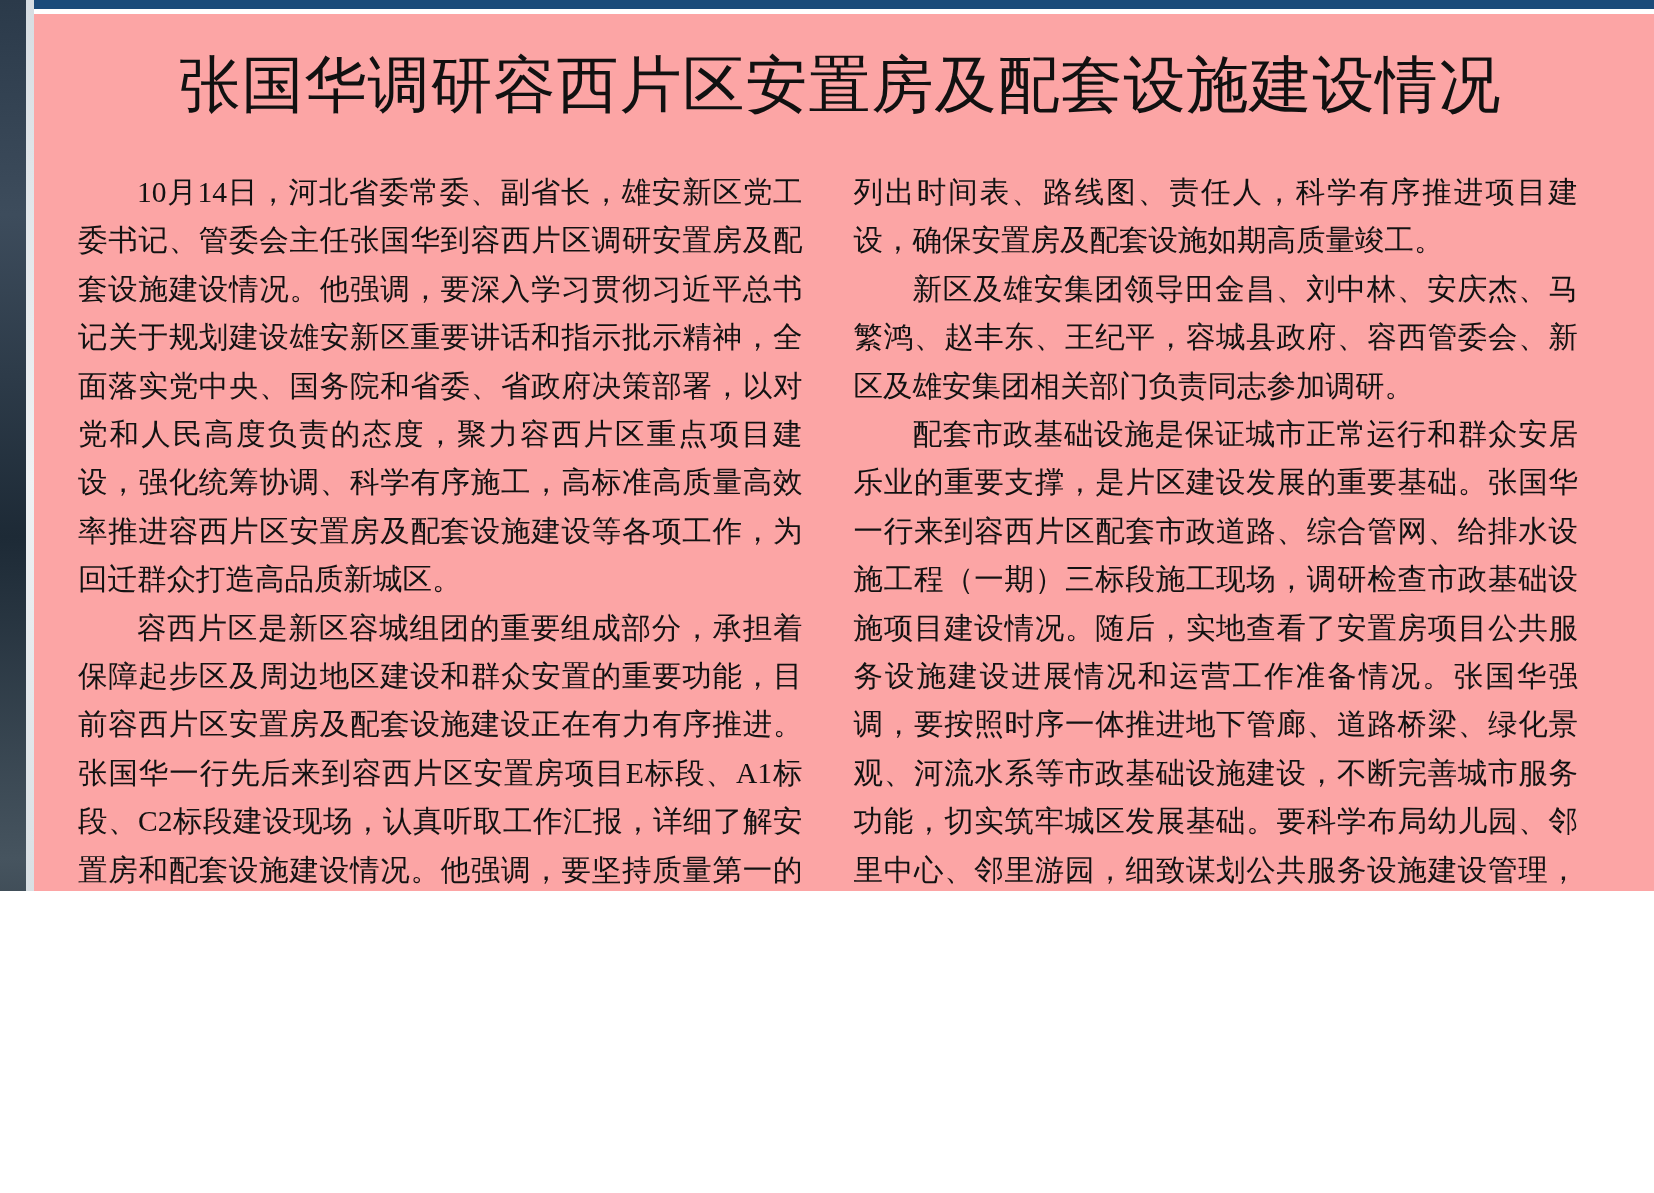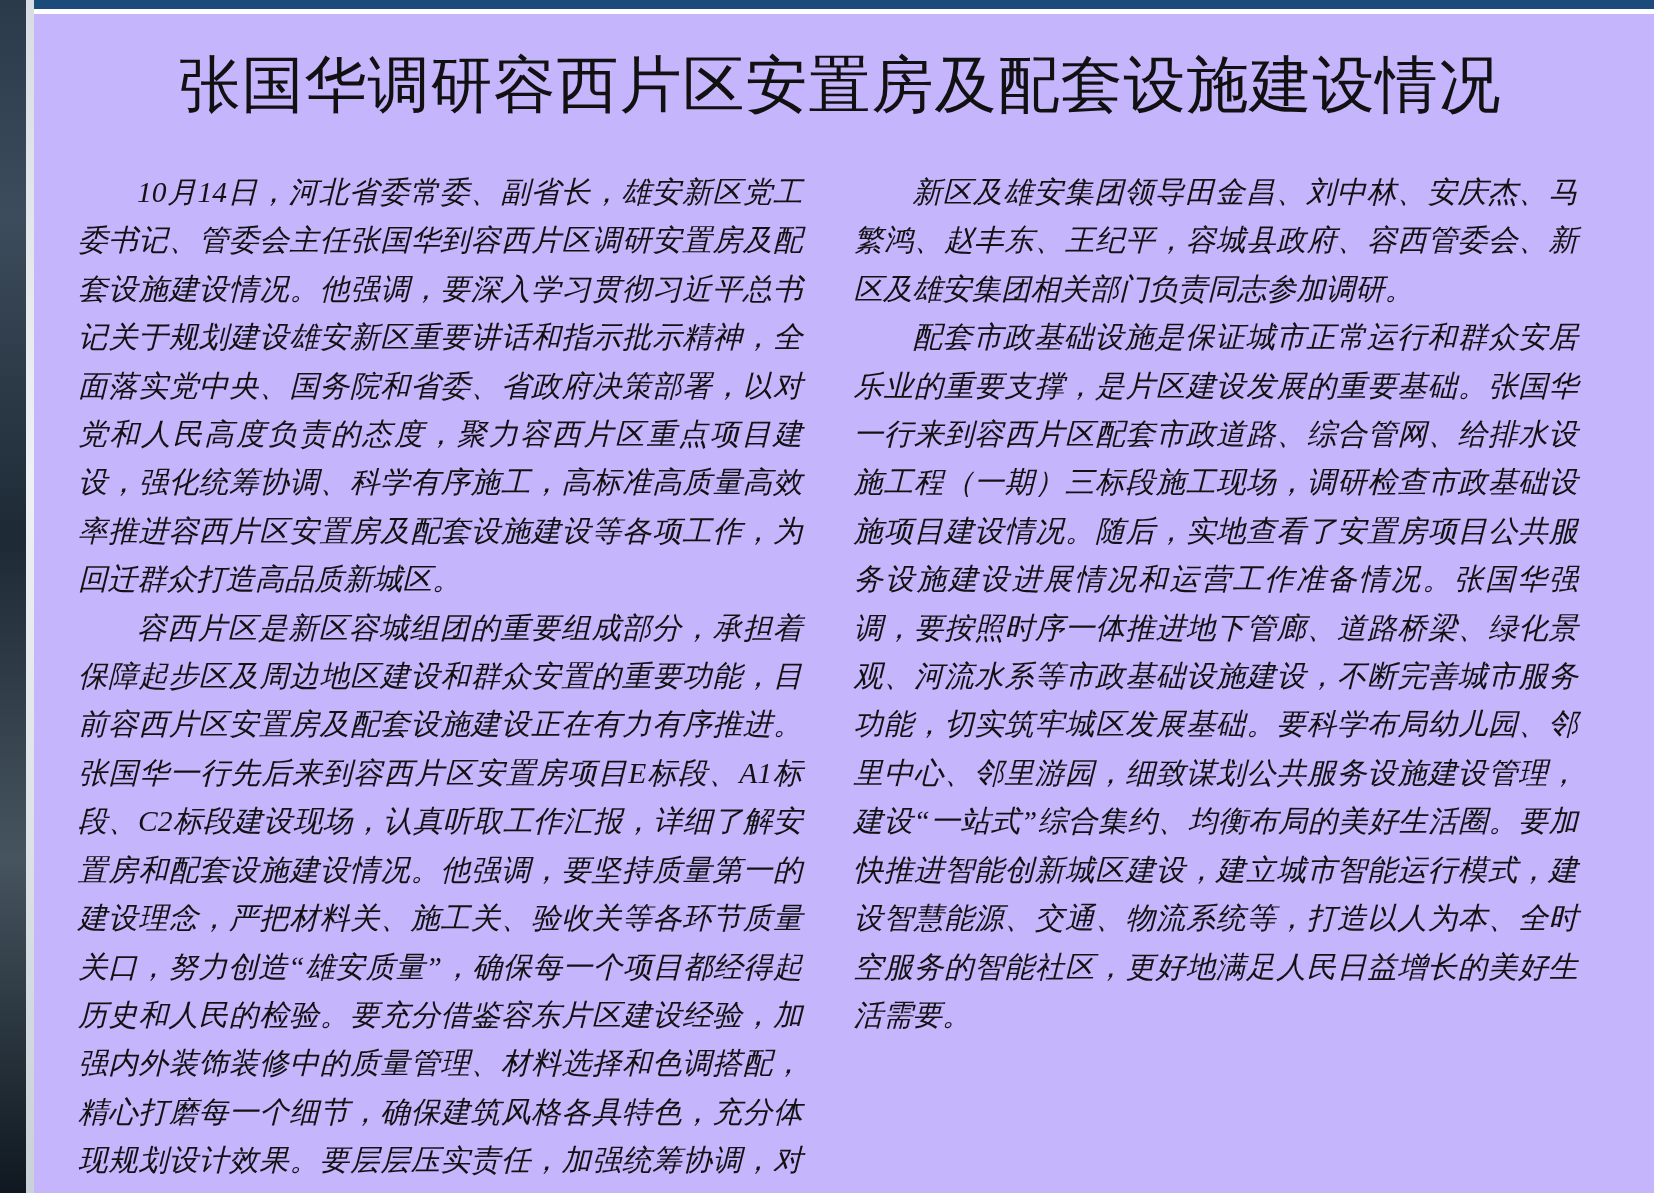--- a/index.html
+++ b/index.html
@@ -3,22 +3,22 @@
 <meta charset="utf-8">
 <style>
   html, body {
     margin: 0;
     padding: 0;
     background: #ffffff;
   }
   .page {
     position: relative;
     width: 1654px;
-    height: 1193px;
-    background: #c4b5fd;
+    height: 891px;
+    background: #fca5a5;
     font-family: "Liberation Serif", serif;
     overflow: hidden;
   }
   
   .edge-bar {
     position: absolute;
     left: 0;
     top: 0;
     width: 26px;
     height: 1193px;
@@ -65,21 +65,20 @@
   }
 
   .columns {
     position: absolute;
     left: 78px;
     top: 168px;
     width: 1500px;
     height: 1010px;
     display: flex;
     gap: 51px;
-    font-style: italic;
   }
   .col {
     width: 726px;
     font-size: 29.5px;
     line-height: 48.4px;
     color: #121212;
     text-align: justify;
     text-justify: inter-ideograph;
   }
   .col p {
@@ -110,18 +109,19 @@
   <div class="headline">张国华调研容西片区安置房及配套设施建设情况</div>
 
   <div class="columns">
 
     <div class="col">
       <p>10月14日，河北省委常委、副省长，雄安新区党工委书记、管委会主任张国华到容西片区调研安置房及配套设施建设情况。他强调，要深入学习贯彻习近平总书记关于规划建设雄安新区重要讲话和指示批示精神，全面落实党中央、国务院和省委、省政府决策部署，以对党和人民高度负责的态度，聚力容西片区重点项目建设，强化统筹协调、科学有序施工，高标准高质量高效率推进容西片区安置房及配套设施建设等各项工作，为回迁群众打造高品质新城区。</p>
       <p>容西片区是新区容城组团的重要组成部分，承担着保障起步区及周边地区建设和群众安置的重要功能，目前容西片区安置房及配套设施建设正在有力有序推进。张国华一行先后来到容西片区安置房项目E标段、A1标段、C2标段建设现场，认真听取工作汇报，详细了解安置房和配套设施建设情况。他强调，要坚持质量第一的建设理念，严把材料关、施工关、验收关等各环节质量关口，努力创造“雄安质量”，确保每一个项目都经得起历史和人民的检验。要充分借鉴容东片区建设经验，加强内外装饰装修中的质量管理、材料选择和色调搭配，精心打磨每一个细节，确保建筑风格各具特色，充分体现规划设计效果。要层层压实责任，加强统筹协调，对重点项目</p>
     </div>
 
     <div class="col">
+      <p class="noindent">列出时间表、路线图、责任人，科学有序推进项目建设，确保安置房及配套设施如期高质量竣工。</p>
       <p>新区及雄安集团领导田金昌、刘中林、安庆杰、马繁鸿、赵丰东、王纪平，容城县政府、容西管委会、新区及雄安集团相关部门负责同志参加调研。</p>
       <p>配套市政基础设施是保证城市正常运行和群众安居乐业的重要支撑，是片区建设发展的重要基础。张国华一行来到容西片区配套市政道路、综合管网、给排水设施工程（一期）三标段施工现场，调研检查市政基础设施项目建设情况。随后，实地查看了安置房项目公共服务设施建设进展情况和运营工作准备情况。张国华强调，要按照时序一体推进地下管廊、道路桥梁、绿化景观、河流水系等市政基础设施建设，不断完善城市服务功能，切实筑牢城区发展基础。要科学布局幼儿园、邻里中心、邻里游园，细致谋划公共服务设施建设管理，建设“一站式”综合集约、均衡布局的美好生活圈。要加快推进智能创新城区建设，建立城市智能运行模式，建设智慧能源、交通、物流系统等，打造以人为本、全时空服务的智能社区，更好地满足人民日益增长的美好生活需要。</p>
     </div>
 
   </div>
 </div>
 
 </body></html>

